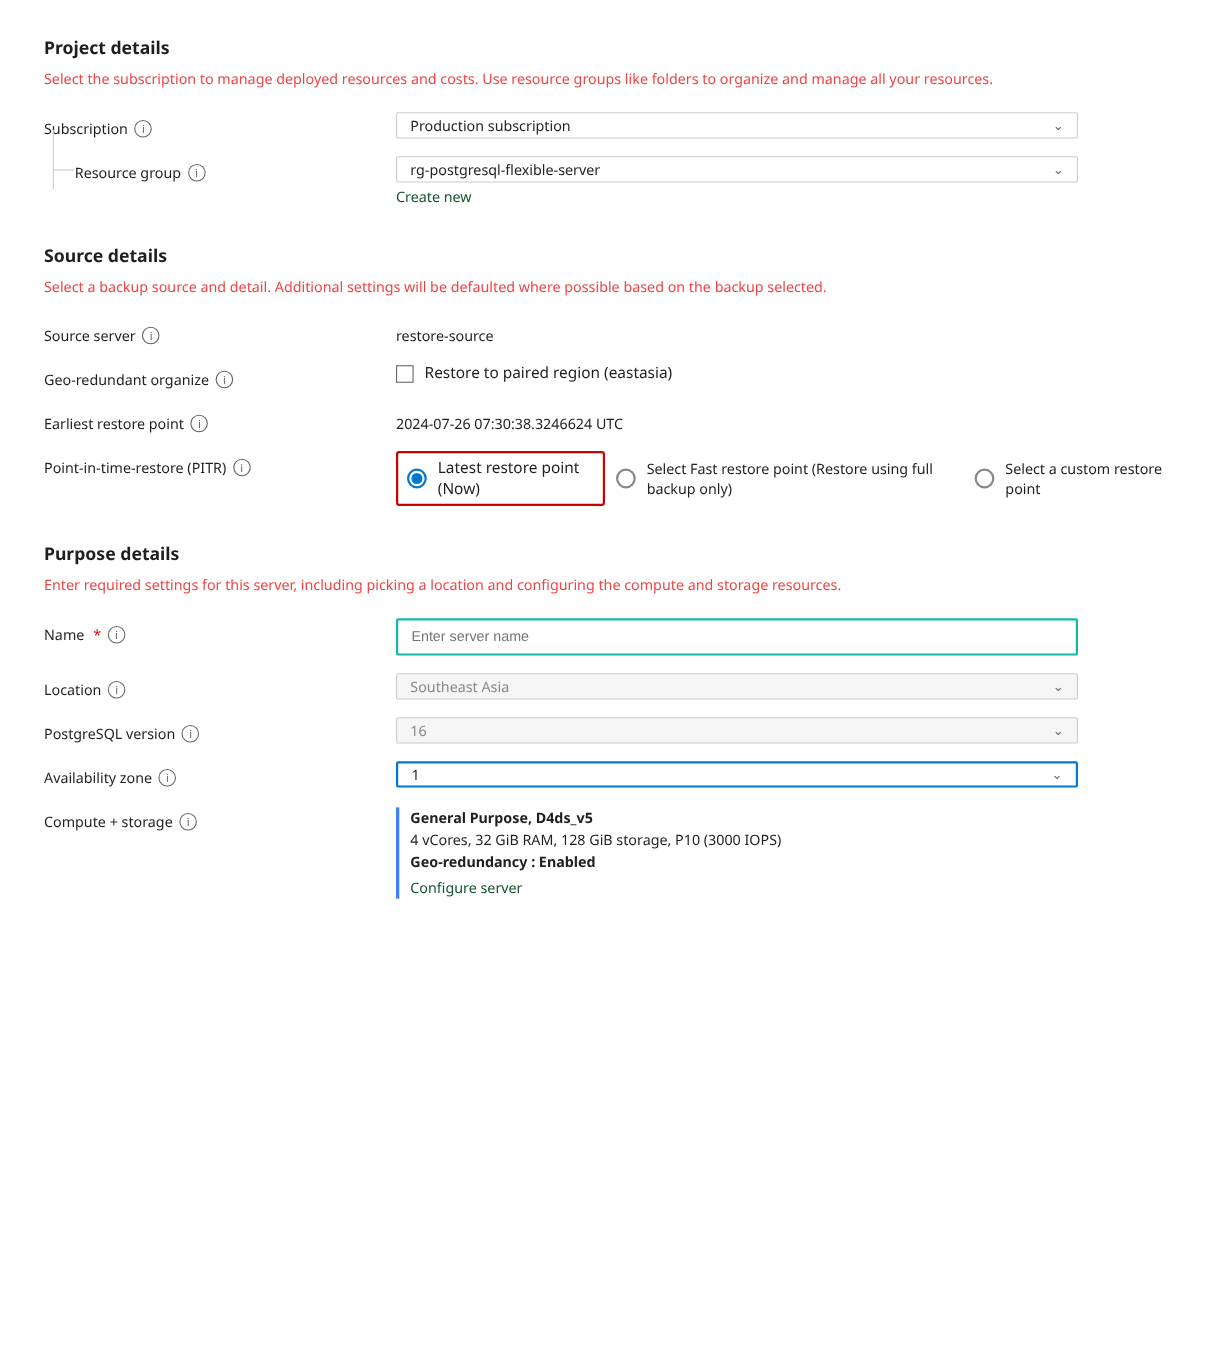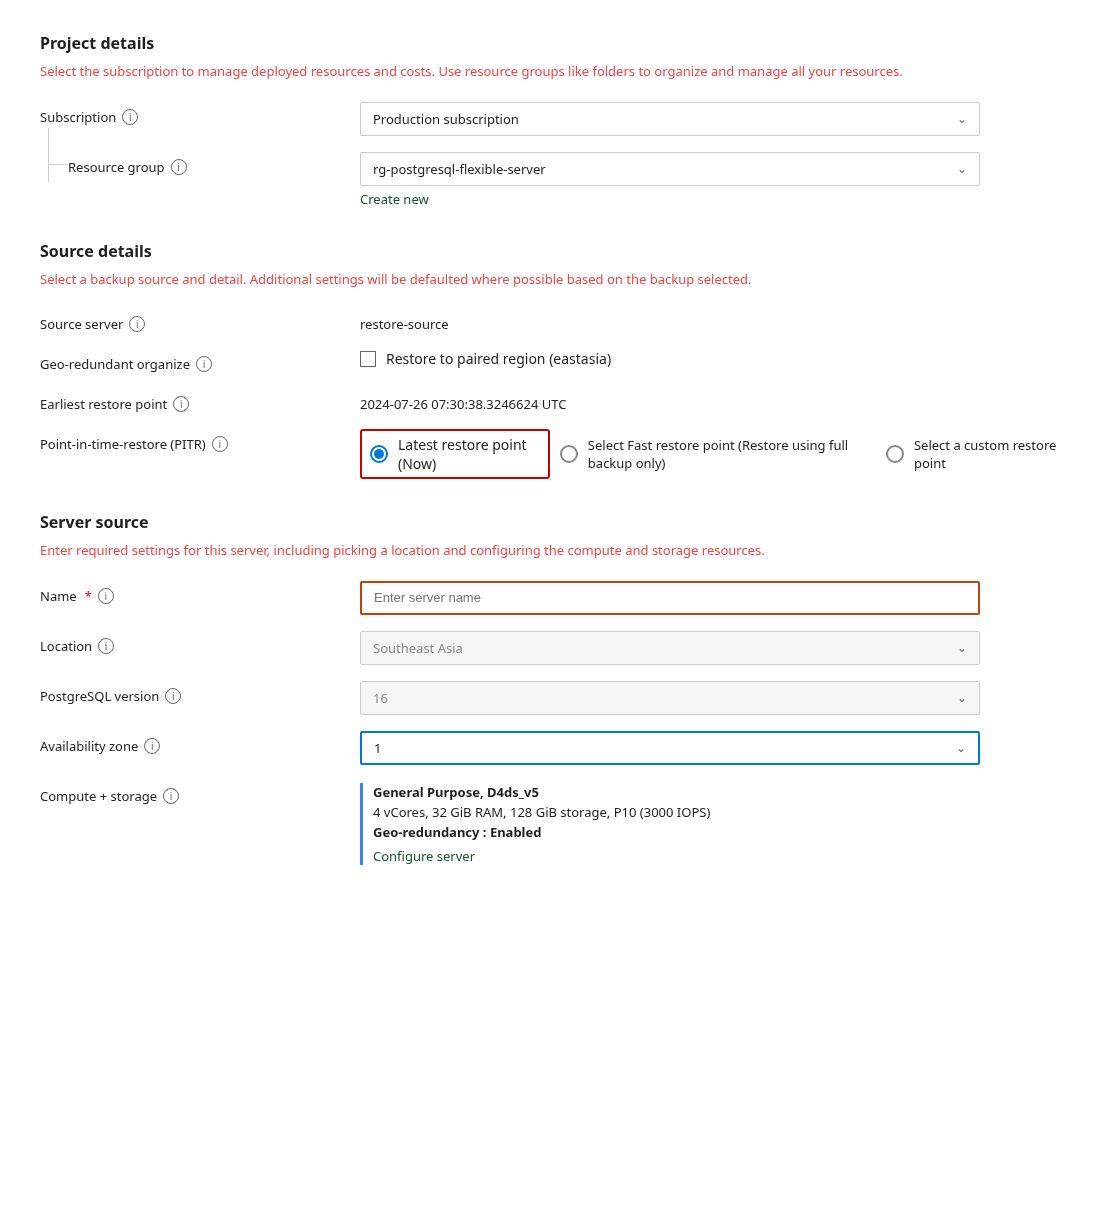--- a/index.html
+++ b/index.html
@@ -73,21 +73,21 @@
       max-width: 620px;
       border: 1px solid #ccc;
       border-radius: 2px;
       padding: 0 12px;
       font-size: 13px;
       display: flex;
       align-items: center;
       justify-content: space-between;
       cursor: pointer;
       background: #fff;
-      height: 34px;
+      height: 24px;
     }
 
     .select-box.disabled {
       background: #f5f5f5;
       color: #888;
     }
 
     .chevron {
       color: #666;
       font-size: 12px;
@@ -158,21 +158,21 @@
       background: #0078d4;
     }
 
     .radio-outer.unselected {
       border: 2px solid #888;
     }
 
     .text-input {
       width: 100%;
       max-width: 620px;
-      border: 2px solid #c2410c;
+      border: 2px solid #14b8a6;
       border-radius: 2px;
       padding: 6px 12px;
       font-size: 13px;
       height: 34px;
       color: #888;
       outline: none;
     }
 
     .select-box.highlighted {
       border: 2px solid #0078d4;
@@ -296,21 +296,21 @@
           <div class="radio-outer unselected"></div>
           <span>Select a custom restore point</span>
         </div>
 
       </div>
     </div>
   </div>
 </div>
 
 <div class="form-section">
-  <div class="section-title">Server source</div>
+  <div class="section-title">Purpose details</div>
   <div class="section-desc">Enter required settings for this server, including picking a location and configuring the compute and storage resources.</div>
 
   <div class="form-row">
     <div class="form-label">
       <span>Name</span>
       <span class="required-star">*</span>
       <span class="info-icon">i</span>
     </div>
     <div class="form-control">
       <input type="text" class="text-input" placeholder="Enter server name" style="">

